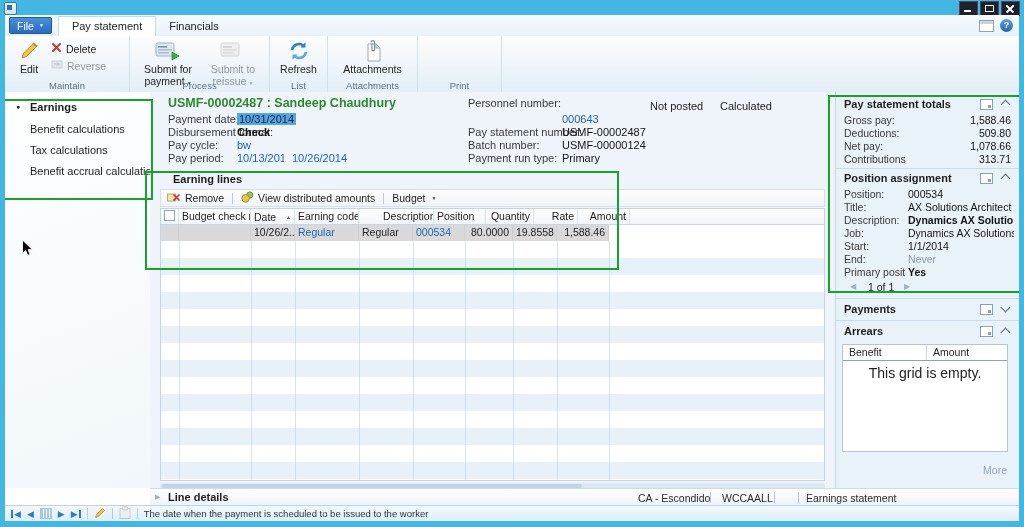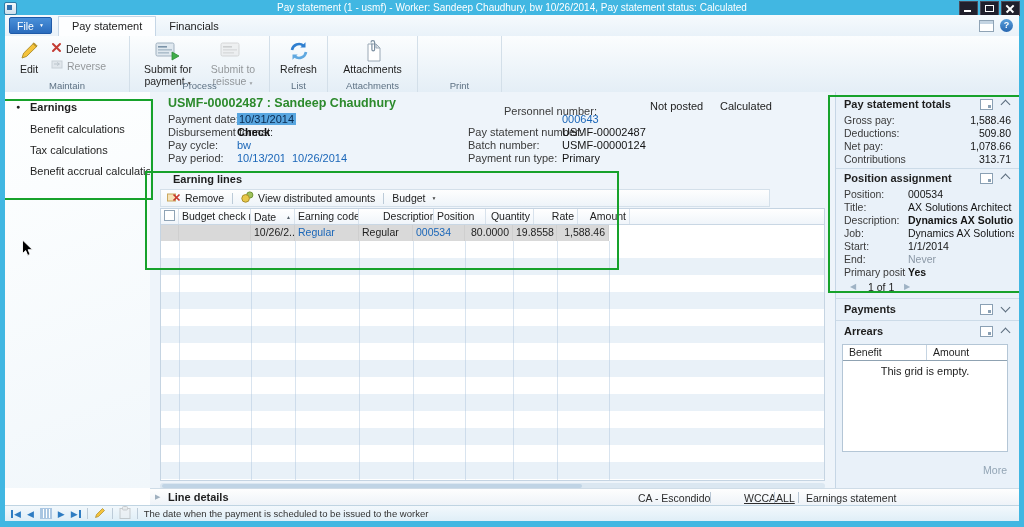--- a/index.html
+++ b/index.html
@@ -46,21 +46,21 @@
   .mainbg{position:absolute;left:145px;top:77px;width:685px;height:396px;background:#eef4fa;}
   .rectitle{position:absolute;left:163px;top:81px;font-size:12.5px;font-weight:bold;color:#2c8a2c;}
   .statusval{position:absolute;top:85px;font-size:11px;color:#222;}
   .flabel{position:absolute;font-size:11px;color:#3a3a3a;white-space:nowrap;}
   .fvalue{position:absolute;font-size:11px;color:#141414;white-space:nowrap;}
   .link{color:#1a66b8;}
   .selval{background:#58a6e0;color:#08294e;padding:0 2px;}
   .clip{overflow:hidden;}
   
   .el-title{position:absolute;left:168px;top:158px;font-weight:bold;font-size:11px;}
-  .el-toolbar{position:absolute;left:155px;top:174px;width:610px;height:18px;background:linear-gradient(#fefefe,#eef4f9);border:1px solid #d4e0ea;box-sizing:border-box;display:flex;align-items:center;gap:8px;padding:0 6px;font-size:10.5px;}
+  .el-toolbar{position:absolute;left:155px;top:174px;width:665px;height:18px;background:linear-gradient(#fefefe,#eef4f9);border:1px solid #d4e0ea;box-sizing:border-box;display:flex;align-items:center;gap:8px;padding:0 6px;font-size:10.5px;}
   .vsep{width:1px;height:11px;background:#bccbd8;}
   .tbtn{display:flex;align-items:center;gap:4px;}
   .gridbox{position:absolute;left:155px;top:193px;width:665px;height:273px;border:1px solid #c5d4e2;box-sizing:border-box;background:#fff;}
   .ghead{display:flex;height:16px;background:linear-gradient(#ffffff,#f0f5fa);border-bottom:1px solid #c9d7e4;font-size:10.5px;color:#222;box-sizing:border-box;}
   .gc{box-sizing:border-box;border-right:1px solid #d8e2ec;padding:1px 3px;white-space:nowrap;overflow:hidden;}
   .num{text-align:right;}
   .grow{display:flex;height:16px;background:#d9d9d9;font-size:10.5px;box-sizing:border-box;}
   .grow .gc{border-right:1px solid #cfcfcf;}
   .erows{position:absolute;left:0;top:32px;right:0;bottom:0;}
   .erow{height:17px;}
@@ -87,21 +87,21 @@
   .rp-vr{right:8px;text-align:right;}
   .rp-vl{left:72px;width:106px;overflow:hidden;}
   .muted{color:#8a97a5;}
   .divider{position:absolute;left:0;right:0;height:1px;background:#ccdbe8;}
   .pager{position:absolute;font-size:10.5px;color:#222;}
   .ptri{color:#9fb3c5;font-size:8px;}
   .arrbox{position:absolute;left:6px;top:236px;width:166px;height:108px;background:#fff;border:1px solid #b4c6d6;box-sizing:border-box;}
   .arrhead{display:flex;height:15px;border-bottom:1px solid #8fa2b2;font-size:10.5px;}
   .arrhead .c1{width:84px;border-right:1px solid #c5d4e2;padding:1px 6px;box-sizing:border-box;}
   .arrhead .c2{padding:1px 6px;}
-  .arrempty{margin-top:4px;text-align:center;font-size:11px;color:#222;}
+  .arrempty{margin-top:4px;text-align:center;font-size:14px;color:#222;}
   .more{position:absolute;right:12px;top:352px;font-size:10.5px;color:#93a5b5;}
   
   .statusbar{position:absolute;left:0;right:0;top:490px;height:16px;background:linear-gradient(#f2f8fc,#dfeef7);border-top:1px solid #bfd4e2;display:flex;align-items:center;font-size:9.5px;color:#33475a;box-sizing:border-box;padding:0 6px;gap:6px;}
   .navi{color:#2e7cc2;font-size:9px;display:flex;align-items:center;}
   .navbar-l{display:inline-block;width:2px;height:8px;background:#2e7cc2;margin-right:1px;}
   .navbar-r{display:inline-block;width:2px;height:8px;background:#2e7cc2;margin-left:1px;}
   .gridico{width:10px;height:9px;background:repeating-linear-gradient(90deg,#aac6e2 0 2px,#fff 2px 3px);border:1px solid #aac6e2;}
   .sb-msg{color:#333;}
   .sb-right{margin-left:auto;display:flex;align-items:center;gap:6px;}
   .closebtn{width:64px;height:13px;border:1px solid #98a8b6;border-radius:2px;background:linear-gradient(#fdfdfd,#dfe5ea);font-size:10px;color:#222;text-align:center;line-height:13px;}
@@ -113,21 +113,20 @@
   .anno{position:absolute;border:2px solid #17a22b;pointer-events:none;z-index:50;}
   .cursor{position:absolute;z-index:60;}
 </style>
 </head>
 <body>
 
 <div class="frame">
 
   <div class="titlebar">
     <span class="appicon"></span>
-    <span class="wtitle">Pay statement (1 - usmf) - Worker: Sandeep Chaudhury, bw 10/26/2014, Pay statement status: Calculated</span>
     <span class="wctl">
       <span class="wbtn">
           <span class="g-min"></span>
         </span>
       <span class="wbtn">
           <span class="g-max"></span>
         </span>
       <span class="wbtn">
           <span class="g-x1"></span>
           <span class="g-x2"></span>
@@ -256,21 +255,21 @@
     <span class="flabel" style="left:163px;top:98px;">Payment date:</span>
     <span class="fvalue selval" style="left:232px;top:98px;">10/31/2014</span>
     <span class="flabel" style="left:163px;top:111px;">Disbursement format:</span>
     <span class="fvalue" style="left:232px;top:111px;font-weight:bold;">Check</span>
     <span class="flabel" style="left:163px;top:124px;">Pay cycle:</span>
     <span class="fvalue link" style="left:232px;top:124px;">bw</span>
     <span class="flabel" style="left:163px;top:137px;">Pay period:</span>
     <span class="fvalue link clip" style="left:232px;top:137px;width:47px;">10/13/2014</span>
     <span class="fvalue link" style="left:287px;top:137px;">10/26/2014</span>
 
-    <span class="flabel" style="left:463px;top:90px;margin-left:36px;">Personnel number:</span>
+    <span class="flabel" style="left:463px;top:82px;">Personnel number:</span>
     <span class="fvalue link" style="left:557px;top:98px;">000643</span>
     <span class="flabel" style="left:463px;top:111px;">Pay statement number:</span>
     <span class="fvalue" style="left:557px;top:111px;">USMF-00002487</span>
     <span class="flabel" style="left:463px;top:124px;">Batch number:</span>
     <span class="fvalue" style="left:557px;top:124px;">USMF-00000124</span>
     <span class="flabel" style="left:463px;top:137px;">Payment run type:</span>
     <span class="fvalue" style="left:557px;top:137px;">Primary</span>
 
     <span class="el-title">Earning lines</span>
     <div class="el-toolbar">
@@ -352,21 +351,21 @@
     </div>
     <div class="hscroll">
         <div class="hthumb"></div>
       </div>
 
     <div class="ldbar">
       <span class="ld-exp">▶</span>
       <span class="ld-lbl">Line details</span>
       <span class="ld-seg" style="left:488px;">CA - Escondido</span>
       <span class="ld-sep" style="left:560px;"></span>
-      <span class="ld-seg" style="left:594px;text-decoration:underline;">WCCAALL</span>
+      <span class="ld-seg" style="left:572px;">WCCAALL</span>
       <span class="ld-sep" style="left:624px;"></span>
       <span class="ld-sep" style="left:648px;"></span>
       <span class="ld-seg" style="left:656px;">Earnings statement</span>
     </div>
 
     <div class="rpanel">
       <span class="sec-title" style="top:6px;">Pay statement totals</span>
       <span class="flyout" style="right:26px;top:7px;"></span>
       <span class="chev up" style="right:10px;top:9px;"></span>
 

